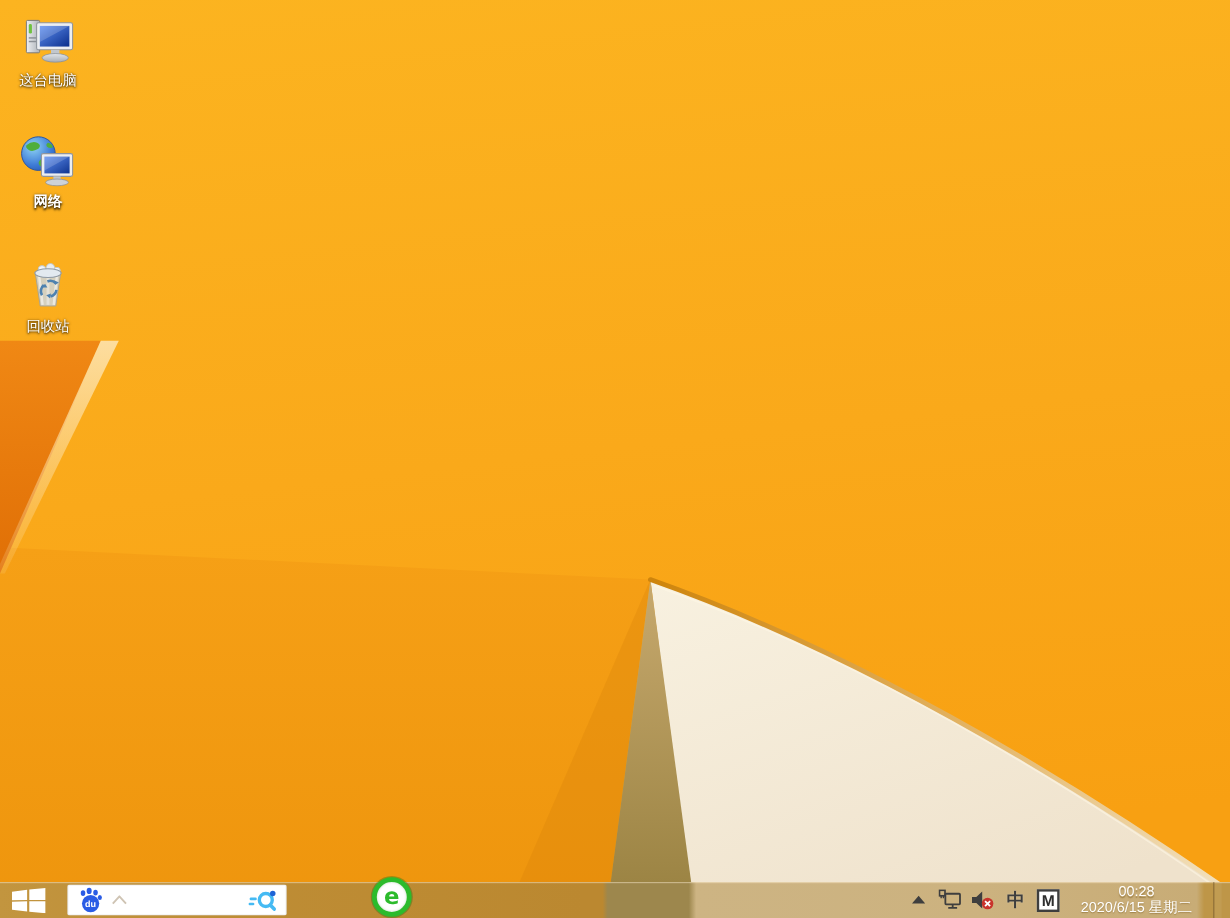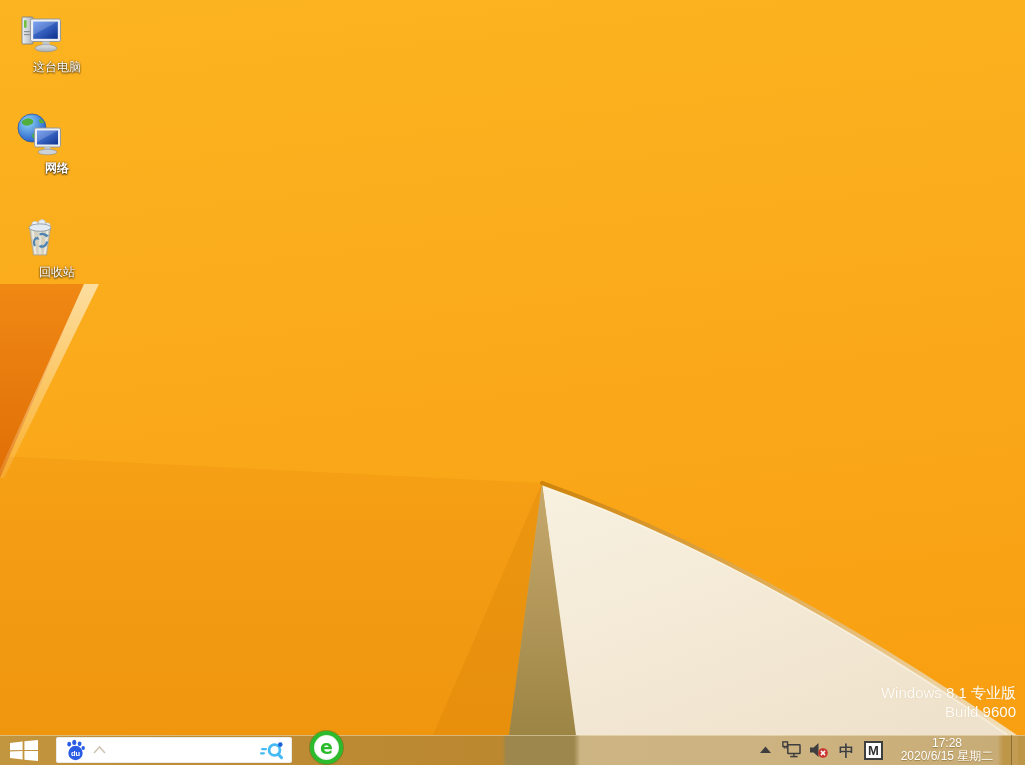--- a/index.html
+++ b/index.html
@@ -14,21 +14,20 @@
   
   .desk-icon{
     position:absolute;left:2px;width:76px;display:flex;flex-direction:column;
     align-items:center;cursor:default;
   }
   .desk-icon .glyph{width:48px;height:48px;}
   .desk-icon .icon-label{
     margin-top:2px;font-size:12px;line-height:14px;color:#fff;text-align:center;
     text-shadow:0 1px 2px rgba(0,0,0,.85),0 0 2px rgba(0,0,0,.5);
     white-space:nowrap;
-    padding-left:34px;
   }
   #icon-this-pc{top:10px;}
   #icon-network{top:111px;font-weight:bold;}
   #icon-recycle{top:215px;}
   
   .watermark{
     position:absolute;right:9px;top:683px;text-align:right;
     color:rgba(255,255,255,.96);font-size:15px;line-height:19px;
     text-shadow:0 0 1px rgba(190,140,40,.4);
   }
@@ -43,21 +42,21 @@
   }
   .taskbar::before{
     content:"";position:absolute;left:0;top:0;width:100%;height:1px;
     background:rgba(255,240,210,.45);
   }
   .start-btn{
     position:absolute;left:0;top:0;width:48px;height:30px;
     display:flex;align-items:center;justify-content:center;cursor:pointer;
   }
   .search-box{
-    position:absolute;left:56px;top:2px;width:236px;height:26px;
+    position:absolute;left:56px;top:2px;width:183px;height:26px;
     background:#fff;border-radius:2px;border:1px solid rgba(0,0,0,.08);
     display:flex;align-items:center;padding:0 6px 0 8px;
   }
   .search-box input{
     flex:1;border:none;outline:none;background:transparent;
     font-size:12px;color:#333;min-width:0;height:20px;
     font-family:"Liberation Sans","DejaVu Sans",sans-serif;
   }
   .caret-up{margin:0 6px 0 7px;display:block;}
   .browser-btn{
@@ -211,24 +210,20 @@
         <path d="M23.5,19.5 a6.5,6.5 0 0 1 7,1.5"></path>
         <path d="M31,26.5 a6.5,6.5 0 0 1 -5,5.5"></path>
       </g>
       <polygon points="21.5,21.5 19,24.5 23.5,24.5" fill="#4E82B0"></polygon>
       <polygon points="30,22.5 33,20.5 29,18.5" fill="#4E82B0"></polygon>
       <polygon points="25.5,33.5 22.5,31 26.5,29.5" fill="#4E82B0"></polygon>
     </svg>
     <div class="icon-label">回收站</div>
   </div>
 
-  <div class="watermark">
-    <div>Windows 8.1 专业版</div>
-    <div>Build 9600</div>
-  </div>
 
   <div class="taskbar">
 
     <div class="start-btn">
       <svg width="28" height="21" viewBox="0 0 28 21">
         <polygon points="0,3.1 12.6,1.5 12.6,9.9 0,10.3" fill="#fff"></polygon>
         <polygon points="14.4,1.3 28,0 28,9.9 14.4,9.9" fill="#fff"></polygon>
         <polygon points="0,11.5 12.6,11.1 12.6,19.6 0,18.1" fill="#fff"></polygon>
         <polygon points="14.4,11.1 28,11.1 28,21 14.4,19.7" fill="#fff"></polygon>
       </svg>
@@ -290,20 +285,20 @@
 
       <div class="tray-item gap10">
         <span class="ime-lang">中</span>
       </div>
 
       <div class="tray-item gap10">
         <span class="ime-mode">M</span>
       </div>
 
       <div class="clock gap8">
-        <div>17:28</div>
+        <div>00:28</div>
         <div>2020/6/15 星期二</div>
       </div>
 
       <div class="show-desktop"></div>
     </div>
   </div>
 </div>
 
 </body></html>

